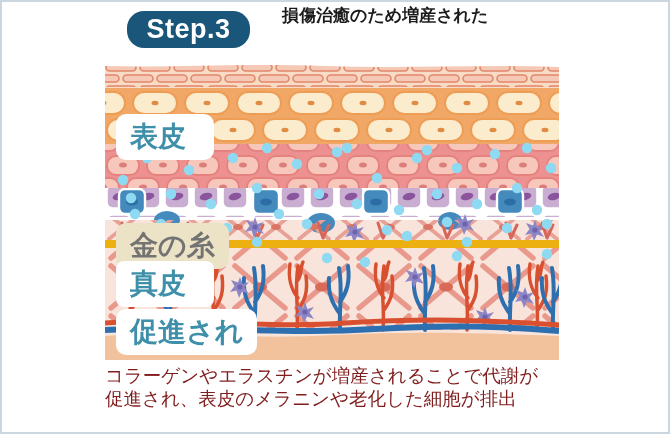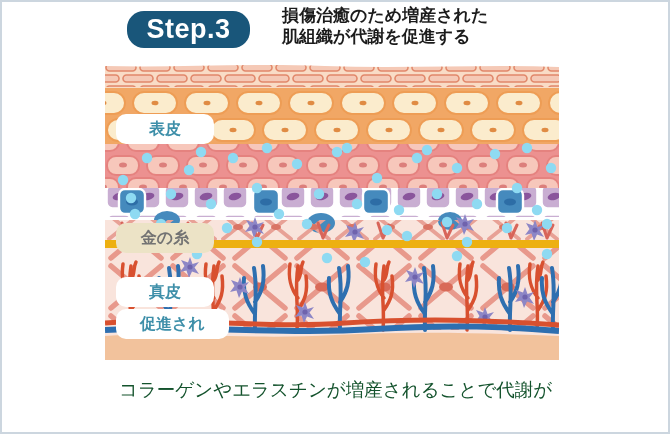--- a/index.html
+++ b/index.html
@@ -26,46 +26,45 @@
     font-size:17px; font-weight:bold; color:#1b1b1b; line-height:1.22;
   }
   .title span { display:block; }
   
   .figure {
     position:absolute; left:103px; top:60px; width:454px; height:298px;
   }
   .figure svg { position:absolute; left:0; top:0; }
   .lbl {
     position:absolute; left:11px; box-sizing:border-box;
-    min-width:98px; padding:4px 24px;
+    min-width:98px; padding:4px 14px;
     background:#ffffff; border-radius:10px;
-    color:#3e8fa9; font-size:16px; font-weight:bold;
-    text-align:center; line-height:1.35; white-space:nowrap;
+    color:#3e8fa9; font-size:28px; font-weight:bold;
+    line-height:1.35; white-space:nowrap;
   }
   .lbl-epidermis   { top:52px; }
   .lbl-gold        { top:161px; background:#ece3c6; color:#737373; }
-  .lbl-dermis      { top:215px; }
+  .lbl-dermis      { top:199px;border-radius:8px; }
   .lbl-capillaries { top:247px; }
   
   .caption {
-    position:absolute; left:103px; top:362px; margin:14px; width:470px;
-    font-size:18.5px; color:#14532d; line-height:1.25; font-weight:400;
+    position:absolute; left:103px; top:362px; margin:0; width:470px;
+    font-size:18.5px; color:#7f1d1d; line-height:1.25; font-weight:400;
   }
   .caption span { display:block; white-space:nowrap; }
 </style>
 </head>
 <body>
 
 <div class="card">
 
   <div class="badge">Step.3</div>
 
   <h1 class="title">
     <span>損傷治癒のため増産された</span>
-    <span>肌組織が代謝を促進する</span>
   </h1>
 
   <div class="figure">
     <svg width="454" height="298" viewBox="0 0 454 298">
       <defs>
         <pattern id="p-bricks" width="34" height="22" patternUnits="userSpaceOnUse">
           <g fill="#f5c9b6" stroke="#e1876a" stroke-width="1.6">
             <rect x="1" y="2" width="30" height="7" rx="3.5"></rect>
             <rect x="-16" y="13" width="30" height="7" rx="3.5"></rect>
             <rect x="18" y="13" width="30" height="7" rx="3.5"></rect>
@@ -243,15 +242,16 @@
     </svg>
 
     <div class="lbl lbl-epidermis">表皮</div>
     <div class="lbl lbl-gold">金の糸</div>
     <div class="lbl lbl-dermis">真皮</div>
     <div class="lbl lbl-capillaries">促進され</div>
   </div>
 
   <p class="caption">
     <span>コラーゲンやエラスチンが増産されることで代謝が</span>
+    <span>促進され、表皮のメラニンや老化した細胞が排出</span>
   </p>
 
 </div>
 
 </body></html>

